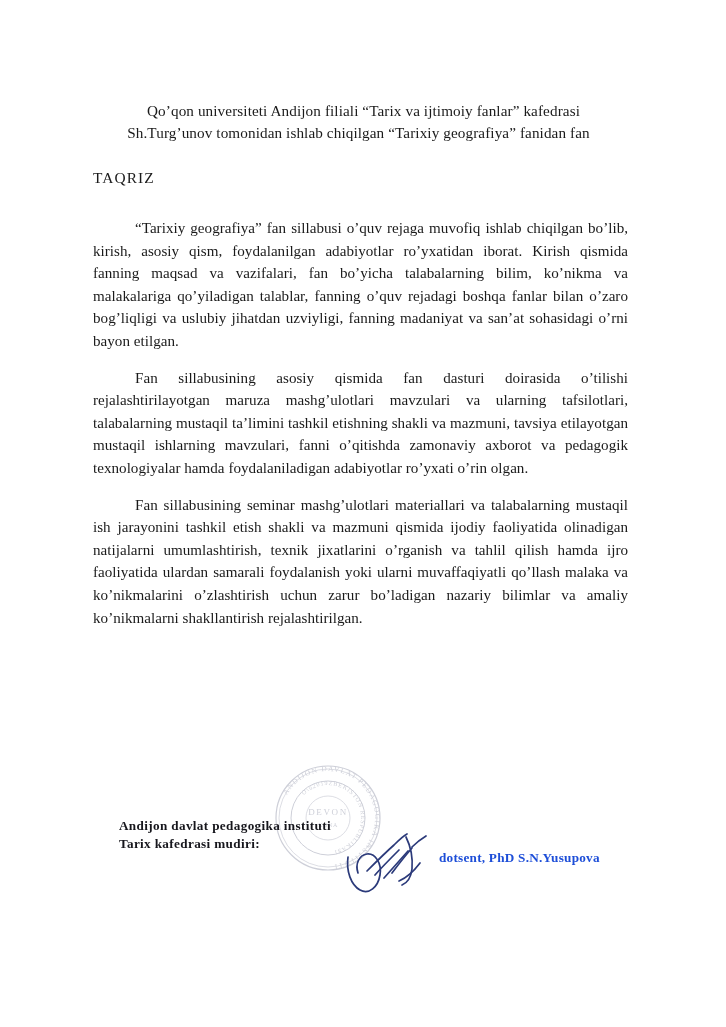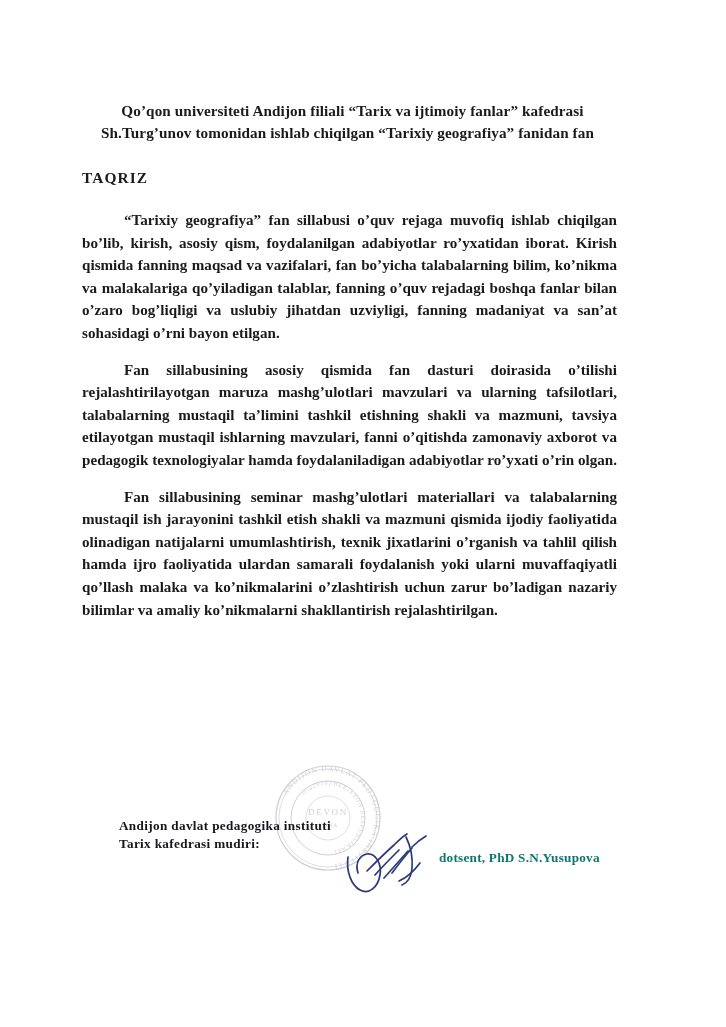--- a/index.html
+++ b/index.html
@@ -18,24 +18,23 @@
   }
 
   .page {
     position: absolute;
     inset: 0;
     background: #ffffff;
   }
 
   .content {
     position: absolute;
-    left: 82px;
+    left: 93px;
     top: 0;
     width: 535px;
-    font-weight: bold;
   }
 
   
   .doc-heading {
     margin-top: 100px;
     text-align: center;
     font-size: 15.2px;
     line-height: 21.5px;
     letter-spacing: 0.1px;
   }
@@ -48,21 +47,21 @@
 
   .doc-title {
     margin-top: 26px;
     text-align: left;
     font-size: 15.4px;
     letter-spacing: 1.1px;
   }
 
   
   .body-block {
-    margin-top: 22px;
+    margin-top: 30px;
   }
   p.para {
     margin: 0 0 14px 0;
     font-size: 15.1px;
     line-height: 22.6px;
     text-align: justify;
     text-justify: inter-word;
     text-indent: 42px;
     letter-spacing: 0.02px;
   }
@@ -88,21 +87,21 @@
     color: #16161c;
     white-space: nowrap;
   }
   .sig-right {
     position: absolute;
     left: 342px;
     top: 45px;
     font-weight: bold;
     font-size: 13.2px;
     letter-spacing: 0.25px;
-    color: #0f766e;
+    color: #1d4ed8;
     white-space: nowrap;
   }
 
   
   .seal {
     position: absolute;
     left: 170px;
     top: -48px;
     width: 122px;
     height: 122px;

